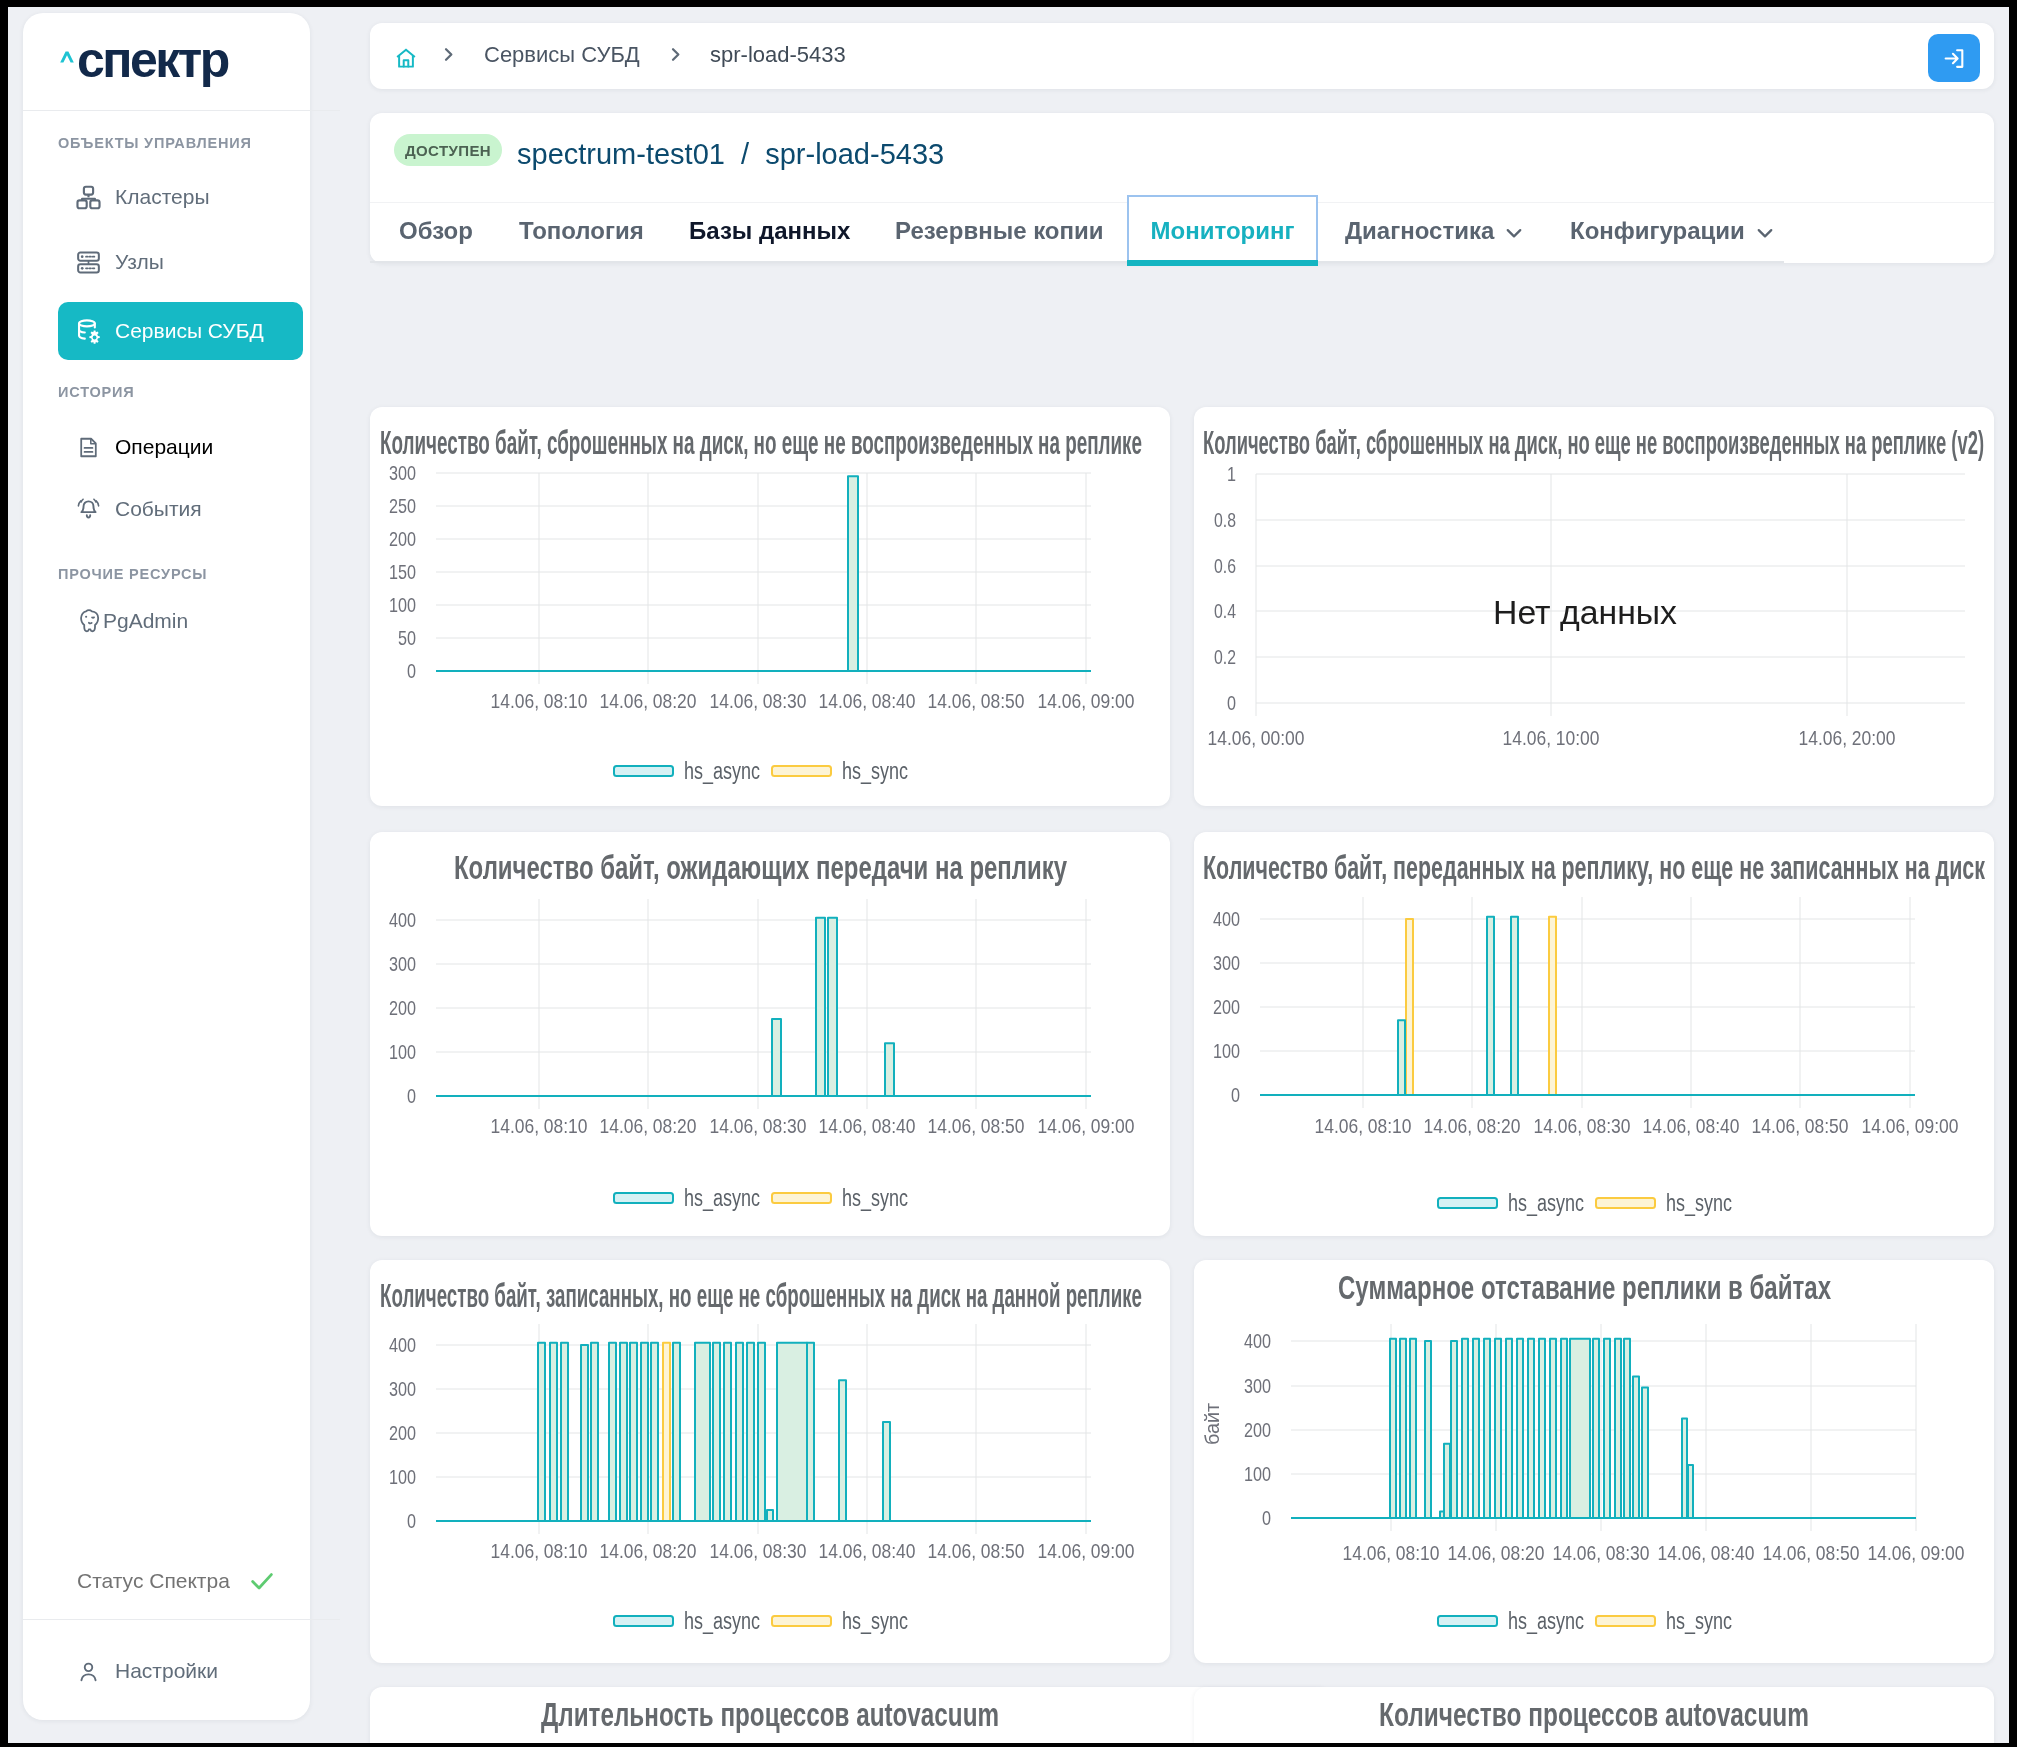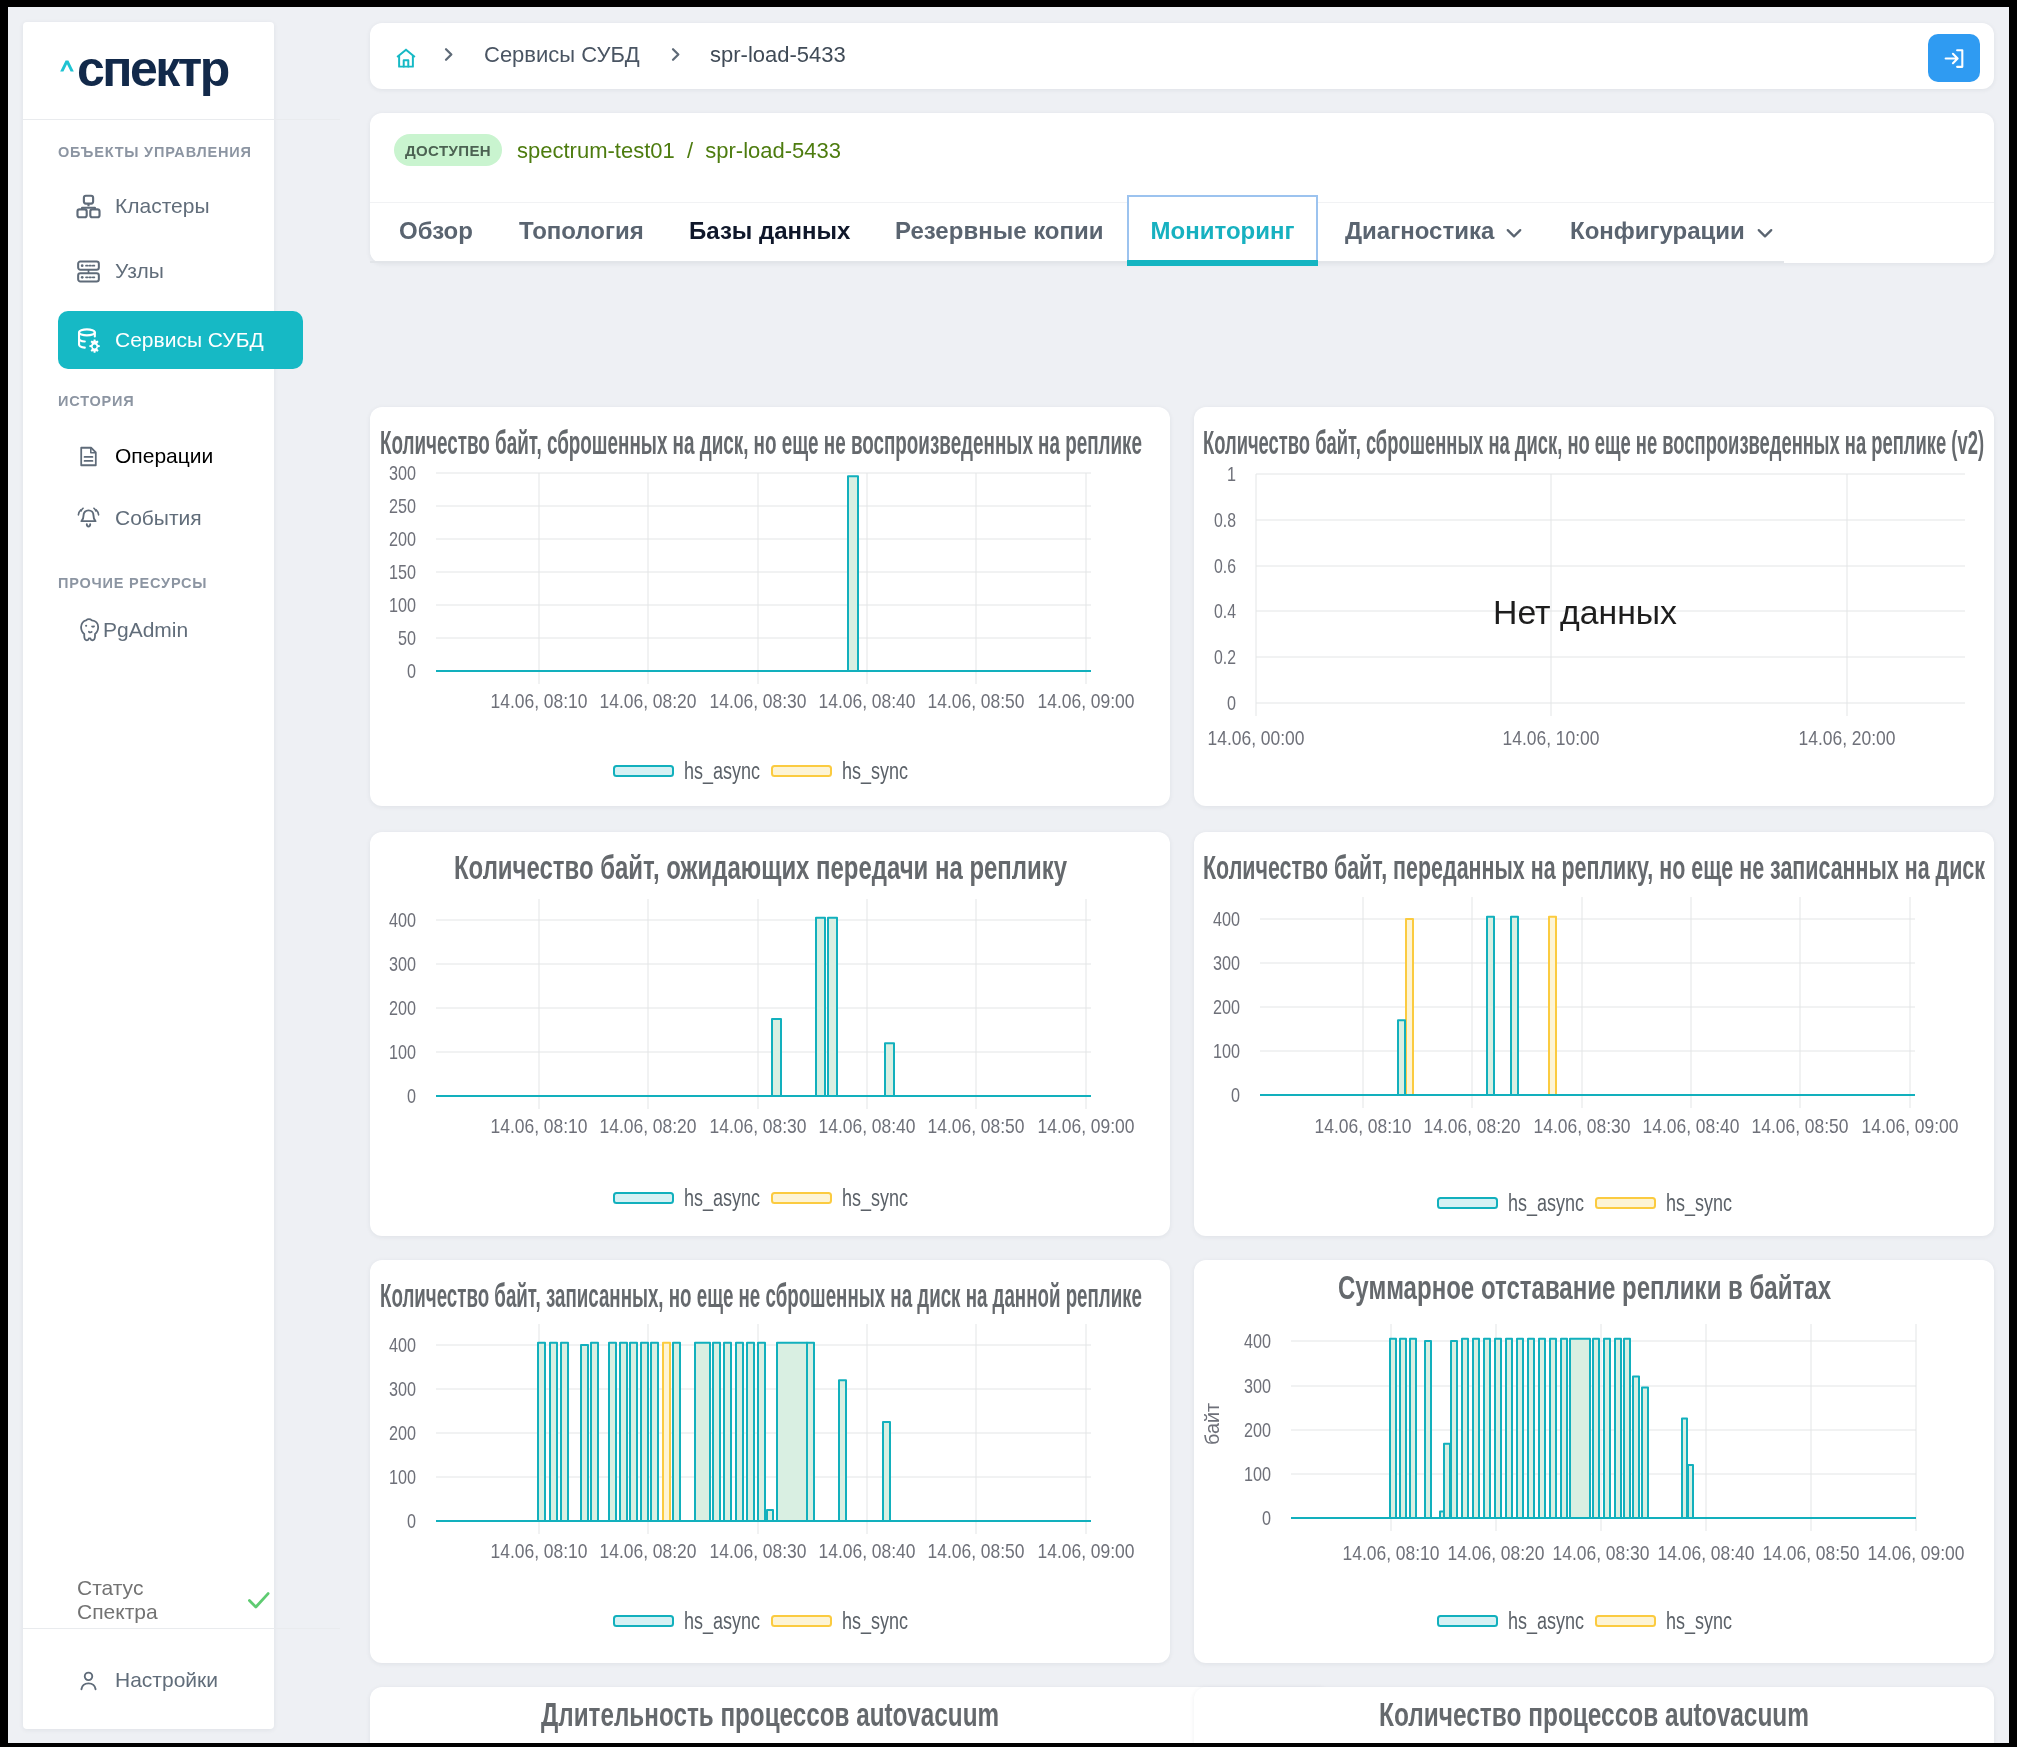--- a/index.html
+++ b/index.html
@@ -1,21 +1,21 @@
 <!DOCTYPE html>
 <html><head><meta charset="utf-8"><style>
 *{margin:0;padding:0;box-sizing:border-box}
 html,body{width:2017px;height:1747px;background:#000;font-family:'Liberation Sans',sans-serif;-webkit-font-smoothing:antialiased}
 .frame{position:absolute;left:8px;top:7px;width:2001px;height:1736px;background:#eef0f4;overflow:hidden}
 .card{position:absolute;background:#fff;border-radius:12px;box-shadow:0 1px 5px rgba(25,39,57,.07)}
 .abs{position:absolute}
 .flex{display:flex;align-items:center}
 </style></head><body>
 <div class="frame">
-    <div class="card" style="left:15px;top:15px;width:251px;height:1707px;border-radius:4px">
+    <div class="card" style="left:15px;top:6px;width:287px;height:1707px;border-radius:20px">
       <div class="abs" style="left:36px;top:36px;"><svg width="16" height="12" viewBox="0 0 16 12">
           <path d="M1.2 11.5 L6.6 0.5 L9.4 0.5 L14.8 11.5 L11.6 11.5 L8 4.2 L4.4 11.5 Z" fill="#1fc3d2"></path>
         </svg></div>
       <div class="abs" style="left:54px;top:22px;font-size:50px;font-weight:700;color:#12294a;letter-spacing:-2.5px;line-height:50px">спектр</div>
       <div class="abs" style="left:0;top:97px;width:317px;height:1px;background:#e9ebee"></div>
       <div class="abs" style="left:35px;top:122px;font-size:14.5px;font-weight:600;color:#8c95a2;letter-spacing:0.8px">ОБЪЕКТЫ УПРАВЛЕНИЯ</div>
       <div class="abs flex" style="left:52px;top:169px;height:30px;gap:13px">
         <span class="flex" style="width:27px;justify-content:center">
           <svg width="27" height="27" viewBox="0 0 24 24" fill="none" stroke="#5f6b79" stroke-width="1.9" stroke-linejoin="round">
             <rect x="7.9" y="2.4" width="8.2" height="7" rx="1.8"></rect>
@@ -121,21 +121,21 @@
         <svg width="25" height="25" viewBox="0 0 24 24" fill="none" stroke="#fff" stroke-width="2" stroke-linecap="round" stroke-linejoin="round">
           <path d="M3.5 12h10.5M10.5 7.5 15 12l-4.5 4.5"></path>
           <path d="M14.5 4h5v16h-5"></path>
         </svg>
       </div>
     </div>
     <div class="card" style="left:362px;top:106px;width:1624px;height:150px;">
       <div class="abs flex" style="left:24px;top:21px;width:108px;height:32px;background:#c9f4cf;border-radius:16px;justify-content:center">
         <span style="font-size:15px;font-weight:700;color:#4c6252;letter-spacing:.4px">ДОСТУПЕН</span>
       </div>
-      <div class="abs" style="left:147px;top:25px;font-size:22px;color:#4d7c0f">spectrum-test01&nbsp; /&nbsp; spr-load-5433</div>
+      <div class="abs" style="left:147px;top:25px;font-size:29px;color:#0c4a6e">spectrum-test01&nbsp; /&nbsp; spr-load-5433</div>
       <div class="abs" style="left:0;top:89px;width:1624px;height:61px;border-top:1px solid #f1f2f4"></div>
       <div class="abs" style="left:0;top:148px;width:1414px;height:2px;background:#e2e5e9"></div>
       <div class="abs flex" style="left:29px;top:89px;height:57px;font-size:24px;font-weight:700;color:#5a6470">Обзор</div>
       <div class="abs flex" style="left:149px;top:89px;height:57px;font-size:24px;font-weight:700;color:#5a6470">Топология</div>
       <div class="abs flex" style="left:319px;top:89px;height:57px;font-size:24px;font-weight:700;color:#0f172a">Базы данных</div>
       <div class="abs flex" style="left:525px;top:89px;height:57px;font-size:24px;font-weight:700;color:#5a6470">Резервные копии</div>
       <div class="abs" style="left:757px;top:82px;width:191px;height:65px;border:2px solid #9cc3ef;border-bottom:none;background:#fff"></div>
       <div class="abs flex" style="left:757px;top:89px;width:191px;height:57px;justify-content:center;font-size:24px;font-weight:700;color:#17b1c0">Мониторинг</div>
       <div class="abs" style="left:757px;top:147px;width:191px;height:6px;background:#14b5c2"></div>
       <div class="abs flex" style="left:975px;top:89px;height:57px;font-size:24px;font-weight:700;color:#5a6470">Диагностика<span style="margin-left:10px;display:inline-flex;transform:translateY(2px)">

